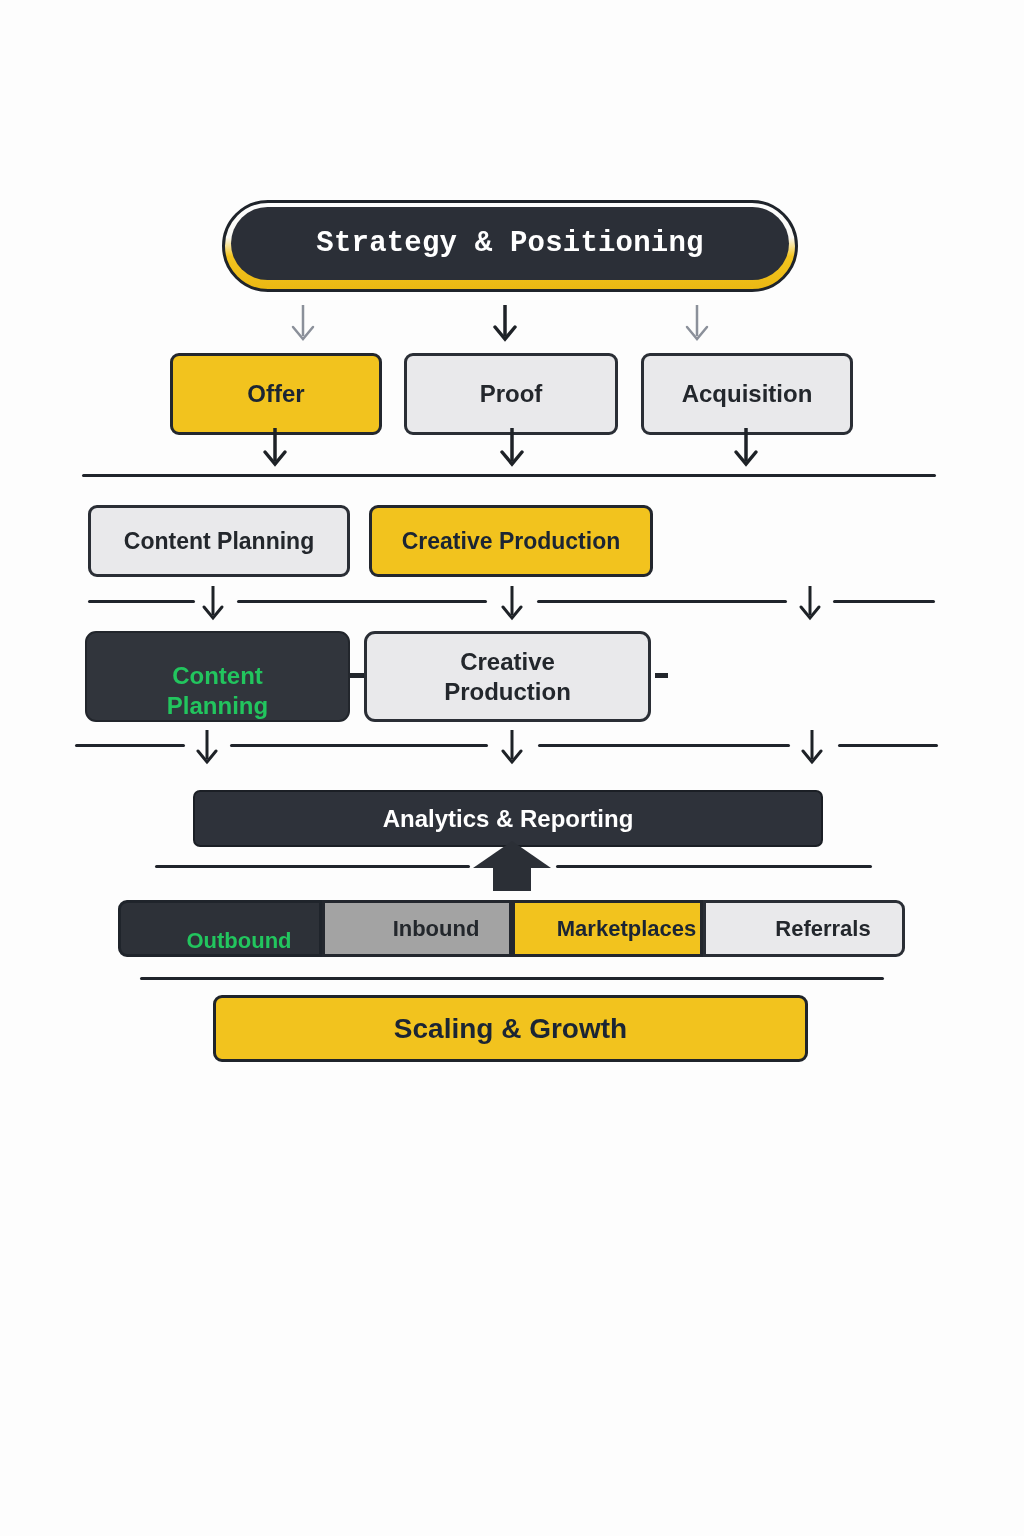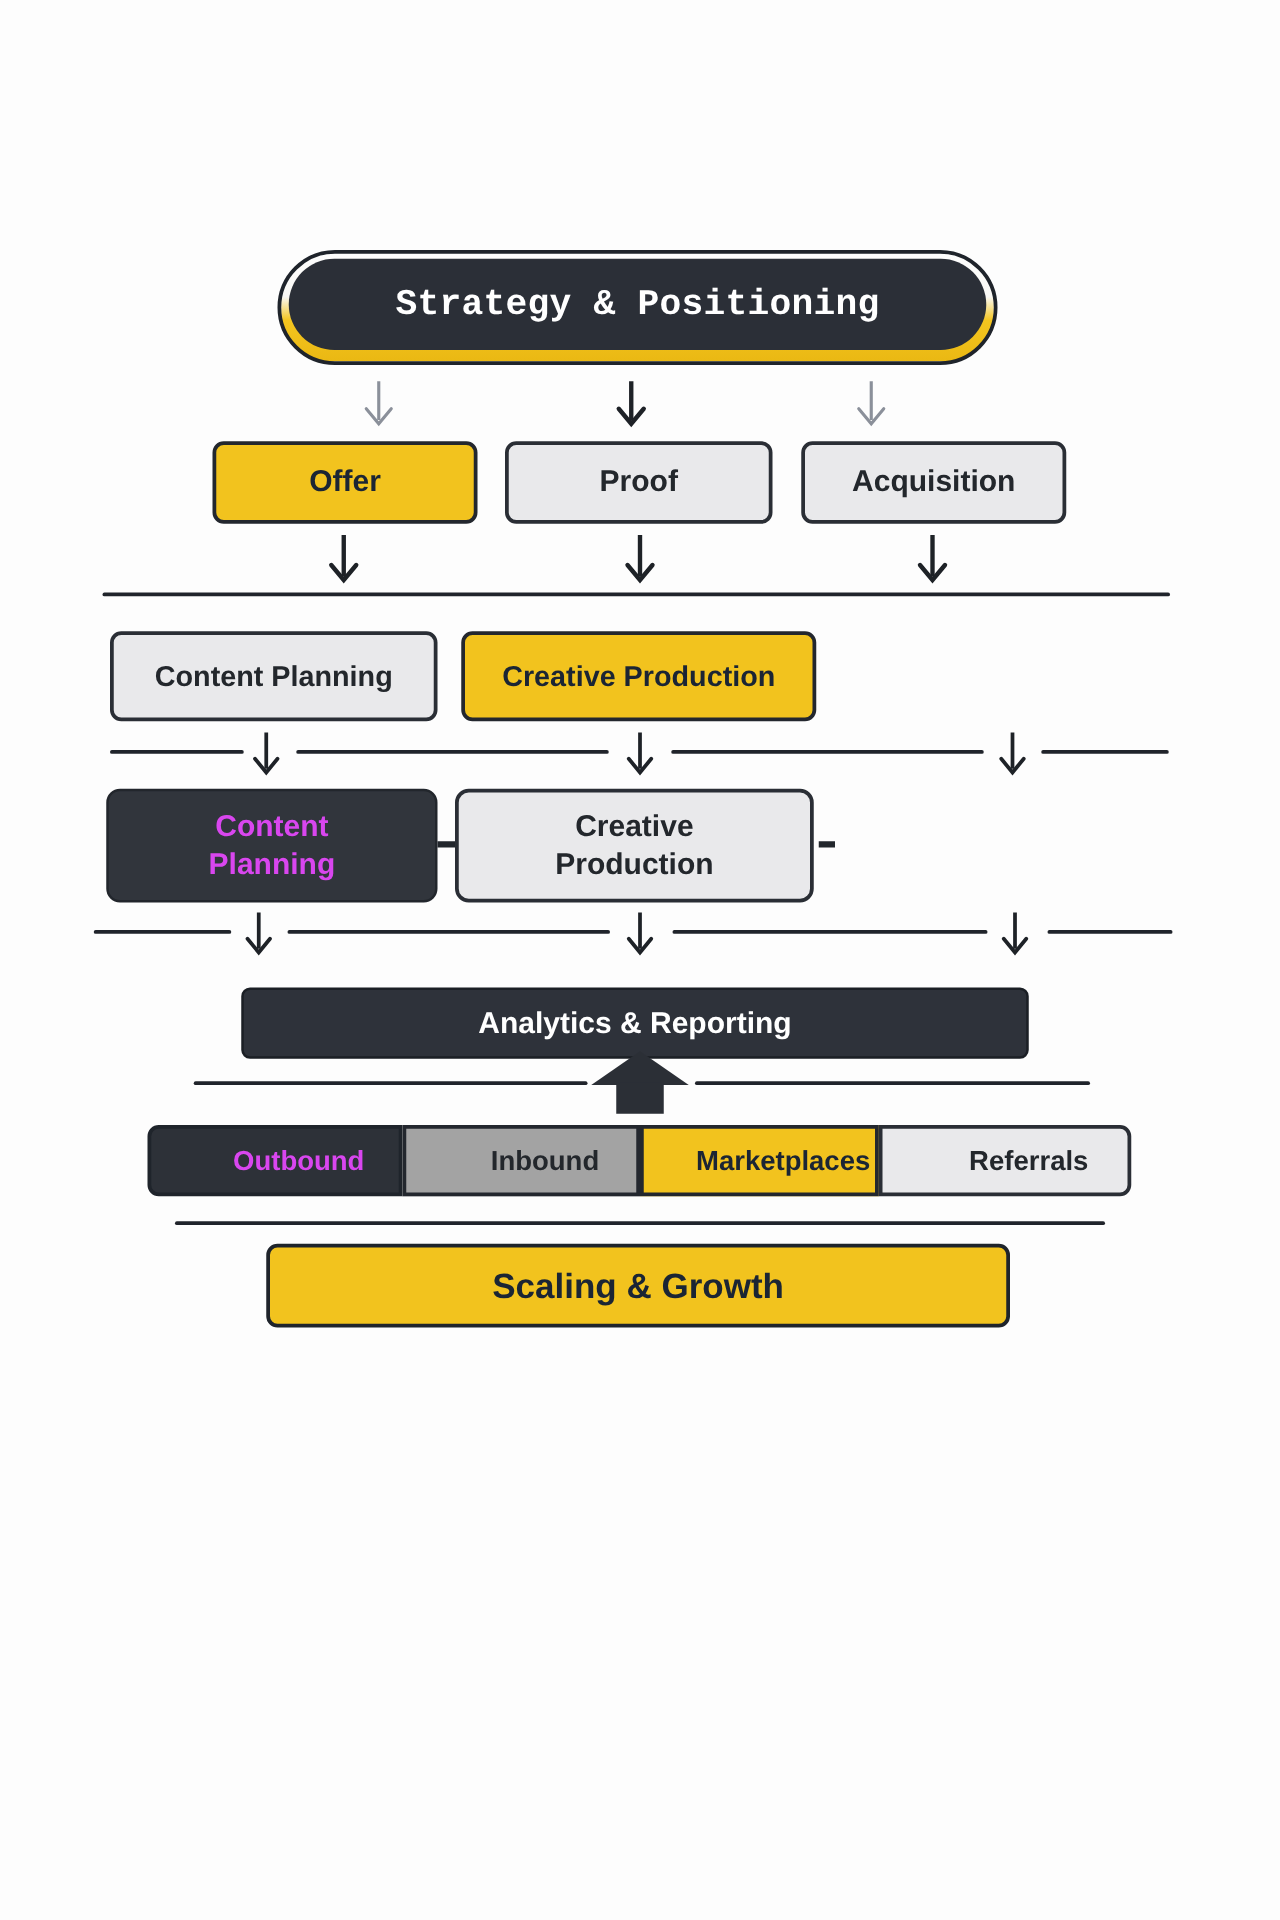--- a/index.html
+++ b/index.html
@@ -30,24 +30,24 @@
   }
 
   
   .box {
     display: flex; align-items: center; justify-content: center;
     text-align: center; font-weight: bold;
     border-radius: 9px;
   }
   .box.yellow { background: #f2c31e; border: 3px solid #23272e; color: #1b2534; }
   .box.light  { background: #e9e9eb; border: 3px solid #2a2e35; color: #23272c; }
-  .box.dark   { background: #31353c; border: 2px solid #22262c; color: #d946ef; }
+  .box.dark   { background: #31353c; border: 2px solid #22262c; color: #22c55e; align-items: flex-end; }
   .box.white  { background: #a3a3a3; border: 3px solid #23272e; color: #23272c; }
 
-  .row2 { top: 353px; height: 66px; font-size: 24px; }
+  .row2 { top: 353px; height: 82px; font-size: 24px; }
   .row3 { top: 505px; height: 72px; font-size: 23px; }
   .row4 { top: 631px; height: 91px; font-size: 24px; border-radius: 11px; line-height: 1.22; }
   .row4 .box-label { white-space: pre-line; }
 
   
   .hline { background: #20242b; height: 3px; border-radius: 2px; }
   .connector { background: #22262c; height: 5px; top: 673px; }
 
   
   .arrow svg { display: block; }

